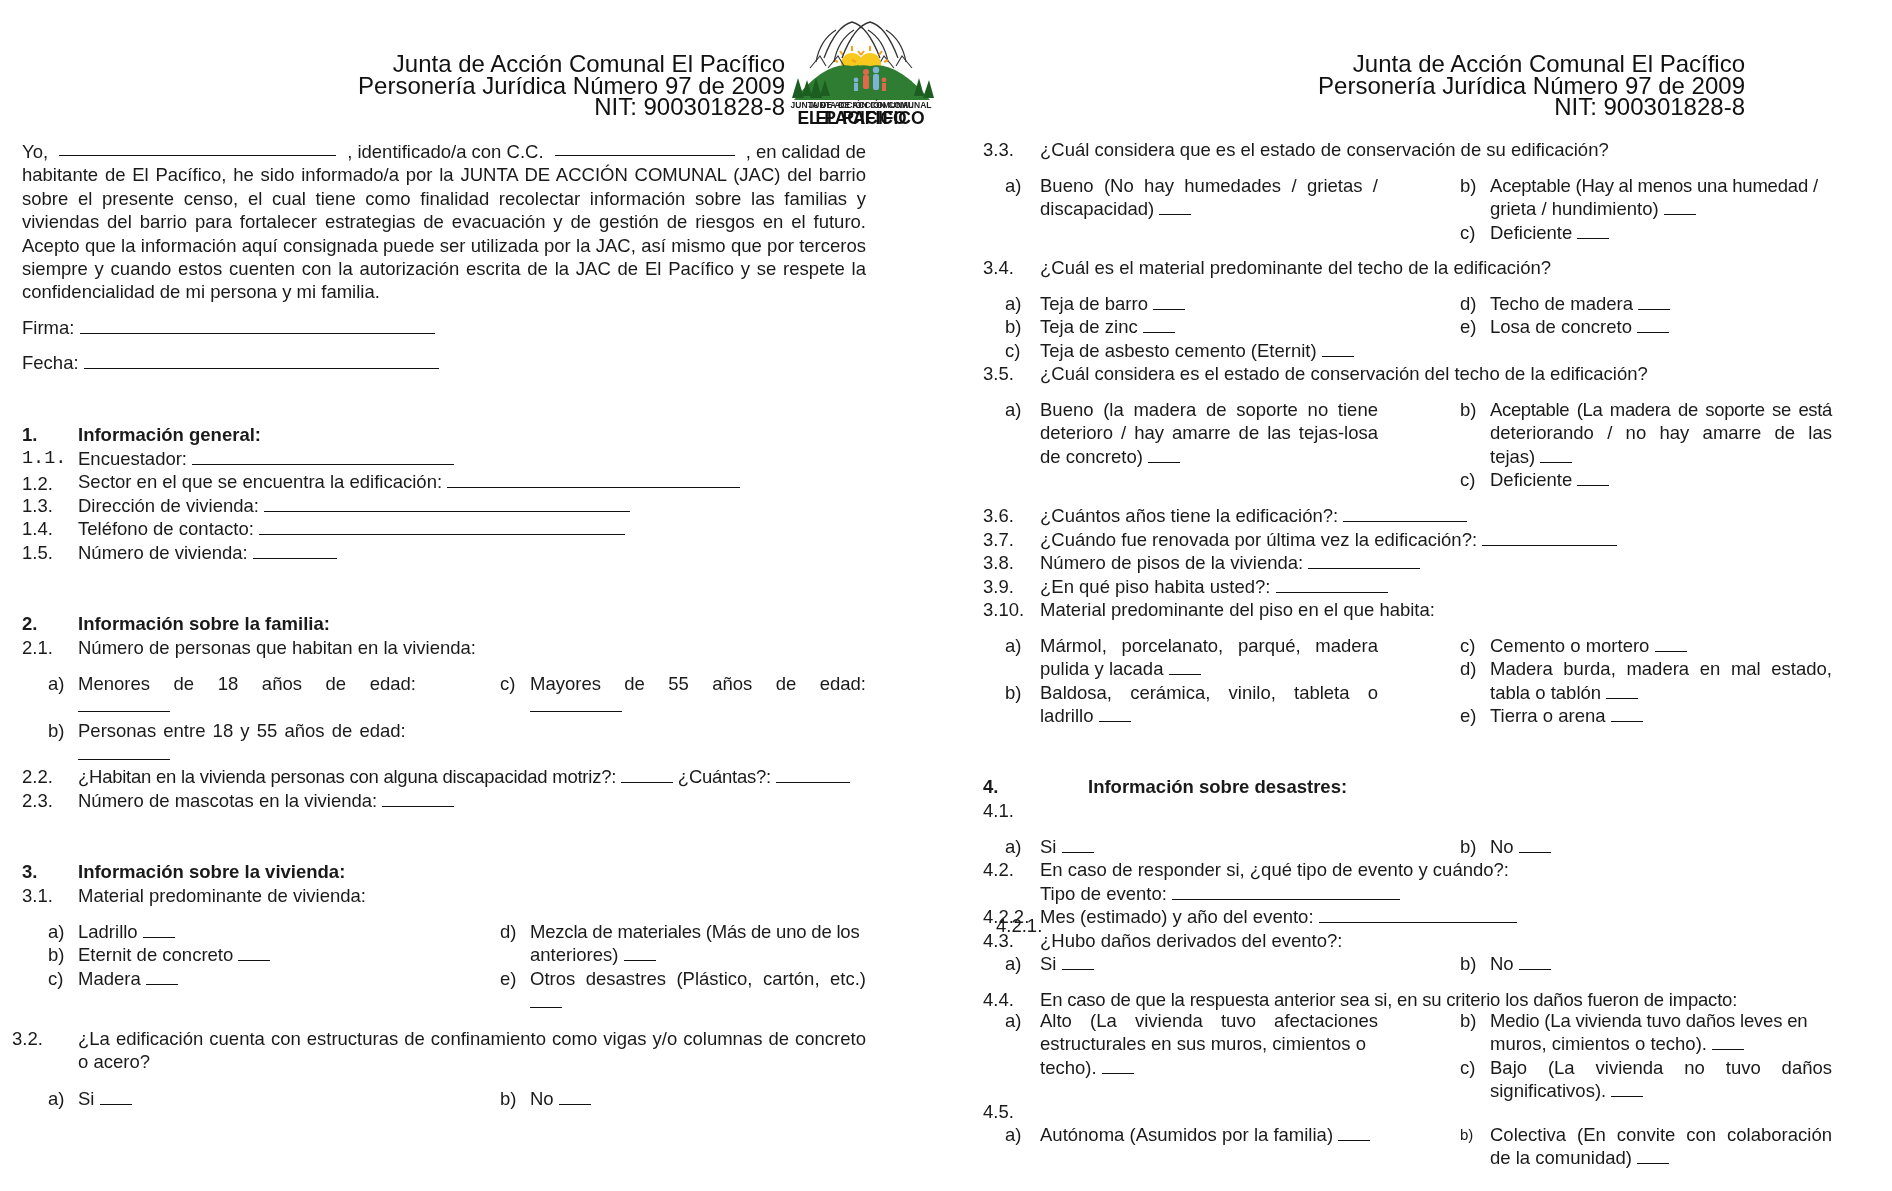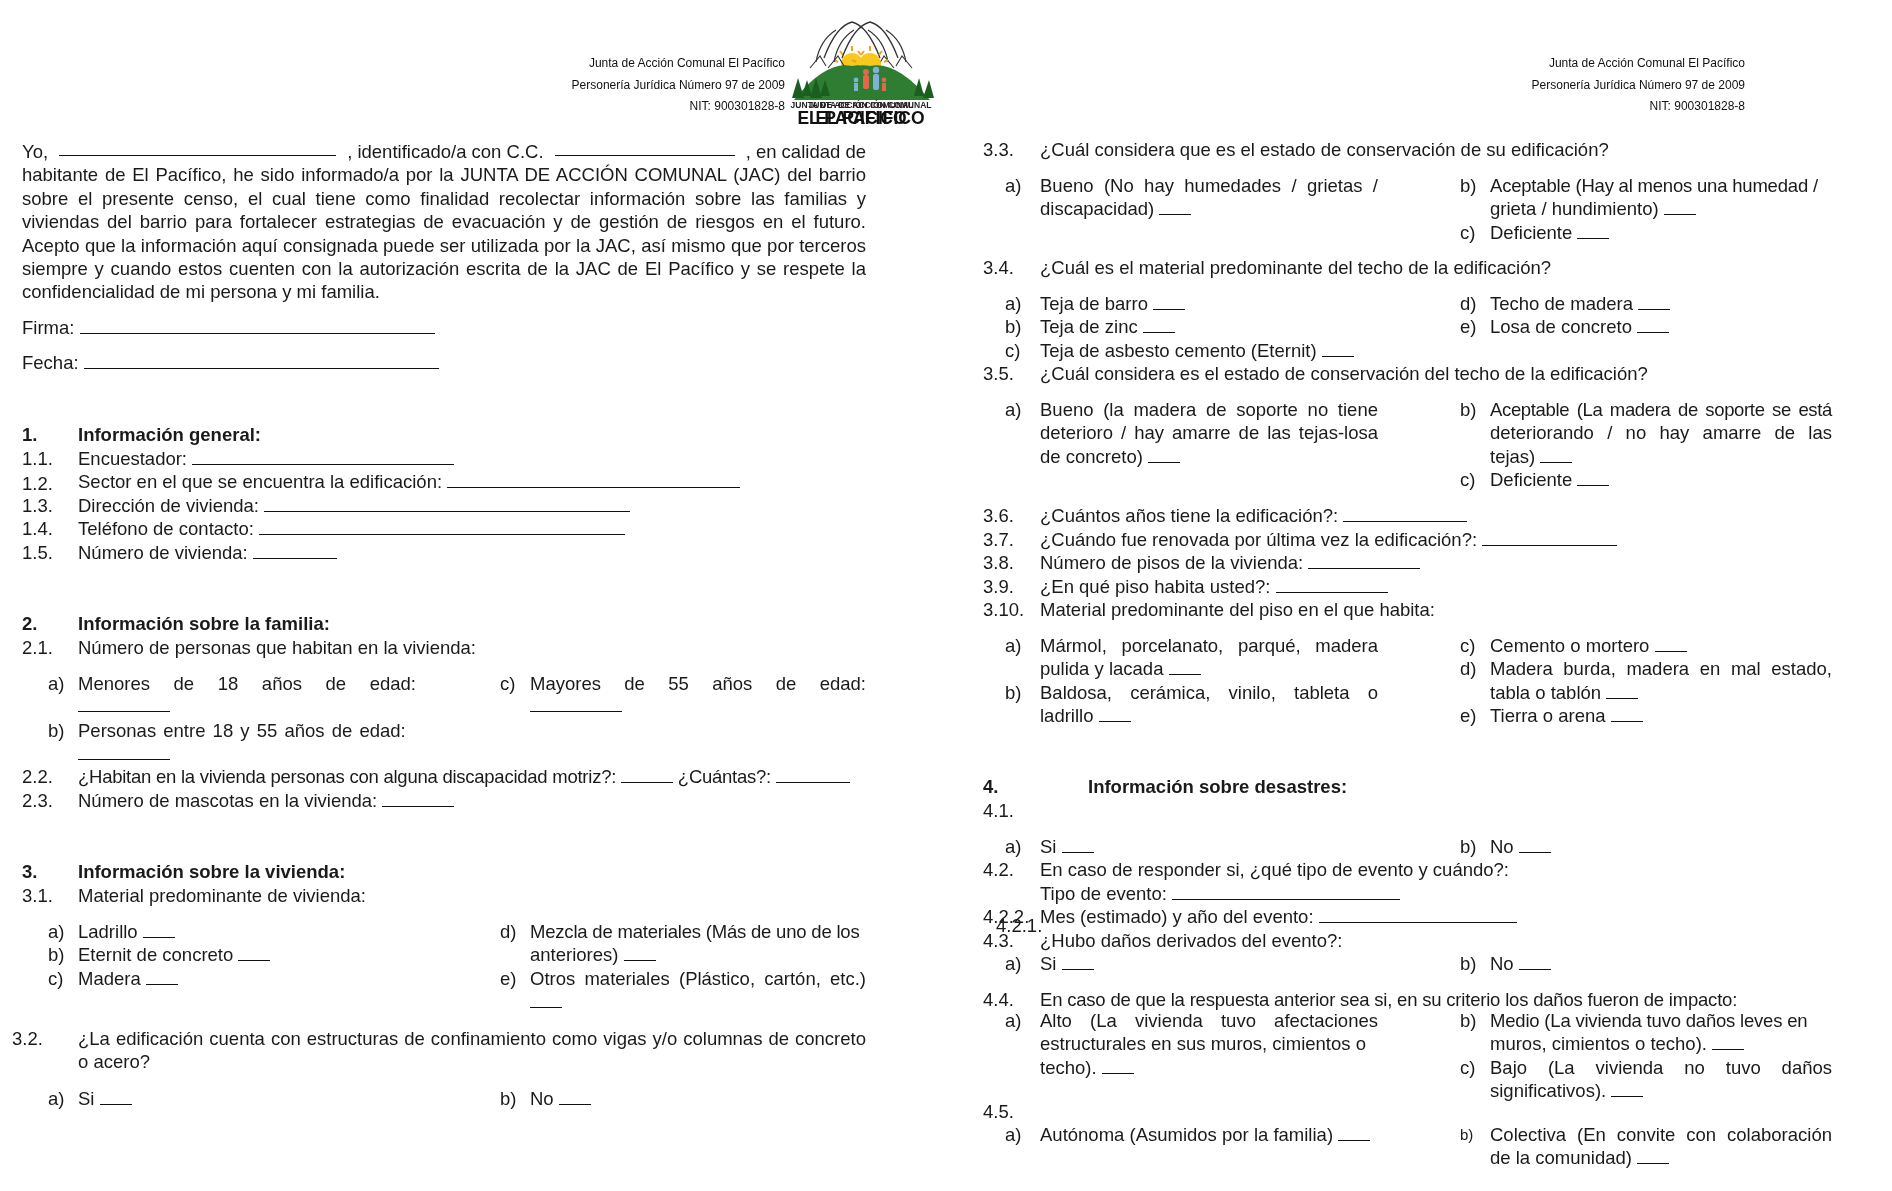--- a/index.html
+++ b/index.html
@@ -1,21 +1,21 @@
 <!DOCTYPE html>
 <html><head>
 <meta charset="utf-8">
 <style>
   html, body { margin:0; padding:0; background:#ffffff; }
   body { width:1892px; height:1191px; position:relative; overflow:hidden;
          font-family:"Liberation Sans", sans-serif; color:#1a1a1a; font-size:18.5px; }
   .page { position:absolute; top:0; height:1191px; }
   #page-left { left:0; width:946px; }
   #page-right { left:946px; width:946px; }
-  .hdr { position:absolute; text-align:right; font-size:12px; line-height:21.5px; color:#111; }
+  .hdr { position:absolute; text-align:right; font-size:24px; line-height:21.5px; color:#111; }
   #page-left .hdr { right:161px; top:53px; }
   #page-right .hdr { right:147px; top:53px; }
   .logo { position:absolute; top:18px; width:132px; height:108px; }
   #page-left .logo { left:786px; }
   #page-right .logo { left:1750px; margin-left:-946px; }
   .ln { position:absolute; white-space:nowrap; line-height:22px; transform:translateY(-11px); }
   .bold { font-weight:bold; }
   .blank { display:inline-block; border-bottom:1.6px solid #111; height:14px; vertical-align:baseline; }
   .jl { display:inline-block; text-align:justify; text-align-last:justify; }
 </style>
@@ -88,21 +88,21 @@
     <span class="blank" style="width:355px;"></span>
   </div>
   <div class="ln" style="left:22px; top:363px;">
     <span>Fecha:</span>
     <span class="blank" style="width:355px;"></span>
   </div>
 
   <div class="ln bold" style="left:22px; top:435px;">1.</div>
   <div class="ln bold" style="left:78px; top:435px;">Información general:</div>
 
-  <div class="ln" style="left:22px; top:459px;">1.1.</div>
+  <div class="ln" style="left:22px; top:459px;font-family:Liberation Mono, monospace;">1.1.</div>
   <div class="ln" style="left:78px; top:459px;"><span>Encuestador:</span> <span class="blank" style="width:262px;"></span></div>
 
   <div class="ln" style="left:22px; top:460px;margin-top:24px;">1.2.</div>
   <div class="ln" style="left:78px; top:482px;"><span>Sector en el que se encuentra la edificación:</span> <span class="blank" style="width:293px;"></span></div>
 
   <div class="ln" style="left:22px; top:506px;">1.3.</div>
   <div class="ln" style="left:78px; top:506px;"><span>Dirección de vivienda:</span> <span class="blank" style="width:366px;"></span></div>
 
   <div class="ln" style="left:22px; top:529px;">1.4.</div>
   <div class="ln" style="left:78px; top:529px;"><span>Teléfono de contacto:</span> <span class="blank" style="width:366px;"></span></div>
@@ -149,21 +149,21 @@
   <div class="ln" style="left:78px; top:932px;"><span>Ladrillo</span> <span class="blank" style="width:32px;"></span></div>
   <div class="ln" style="left:48px; top:955px;">b)</div>
   <div class="ln" style="left:78px; top:955px;"><span>Eternit de concreto</span> <span class="blank" style="width:32px;"></span></div>
   <div class="ln" style="left:48px; top:979px;">c)</div>
   <div class="ln" style="left:78px; top:979px;"><span>Madera</span> <span class="blank" style="width:32px;"></span></div>
 
   <div class="ln" style="left:500px; top:932px;">d)</div>
   <div class="ln" style="left:530px; top:932px; letter-spacing:-0.2px;">Mezcla de materiales (Más de uno de los</div>
   <div class="ln" style="left:530px; top:955px;"><span>anteriores)</span> <span class="blank" style="width:32px;"></span></div>
   <div class="ln" style="left:500px; top:979px;">e)</div>
-  <div class="ln jl" style="left:530px; top:979px; width:336px;">Otros materiales (Plástico, cartón, etc.)</div>
+  <div class="ln jl" style="left:530px; top:979px; width:336px;">Otros desastres (Plástico, cartón, etc.)</div>
   <div class="ln" style="left:530px; top:1002px;"><span class="blank" style="width:32px;"></span></div>
 
   <div class="ln" style="left:12px; top:1039px;">3.2.</div>
   <div class="ln jl" style="left:78px; top:1039px; width:788px;">¿La edificación cuenta con estructuras de confinamiento como vigas y/o columnas de concreto</div>
   <div class="ln" style="left:78px; top:1062px;">o acero?</div>
 
   <div class="ln" style="left:48px; top:1099px;">a)</div>
   <div class="ln" style="left:78px; top:1099px;"><span>Si</span> <span class="blank" style="width:32px;"></span></div>
   <div class="ln" style="left:500px; top:1099px;">b)</div>
   <div class="ln" style="left:530px; top:1099px;"><span>No</span> <span class="blank" style="width:32px;"></span></div>

